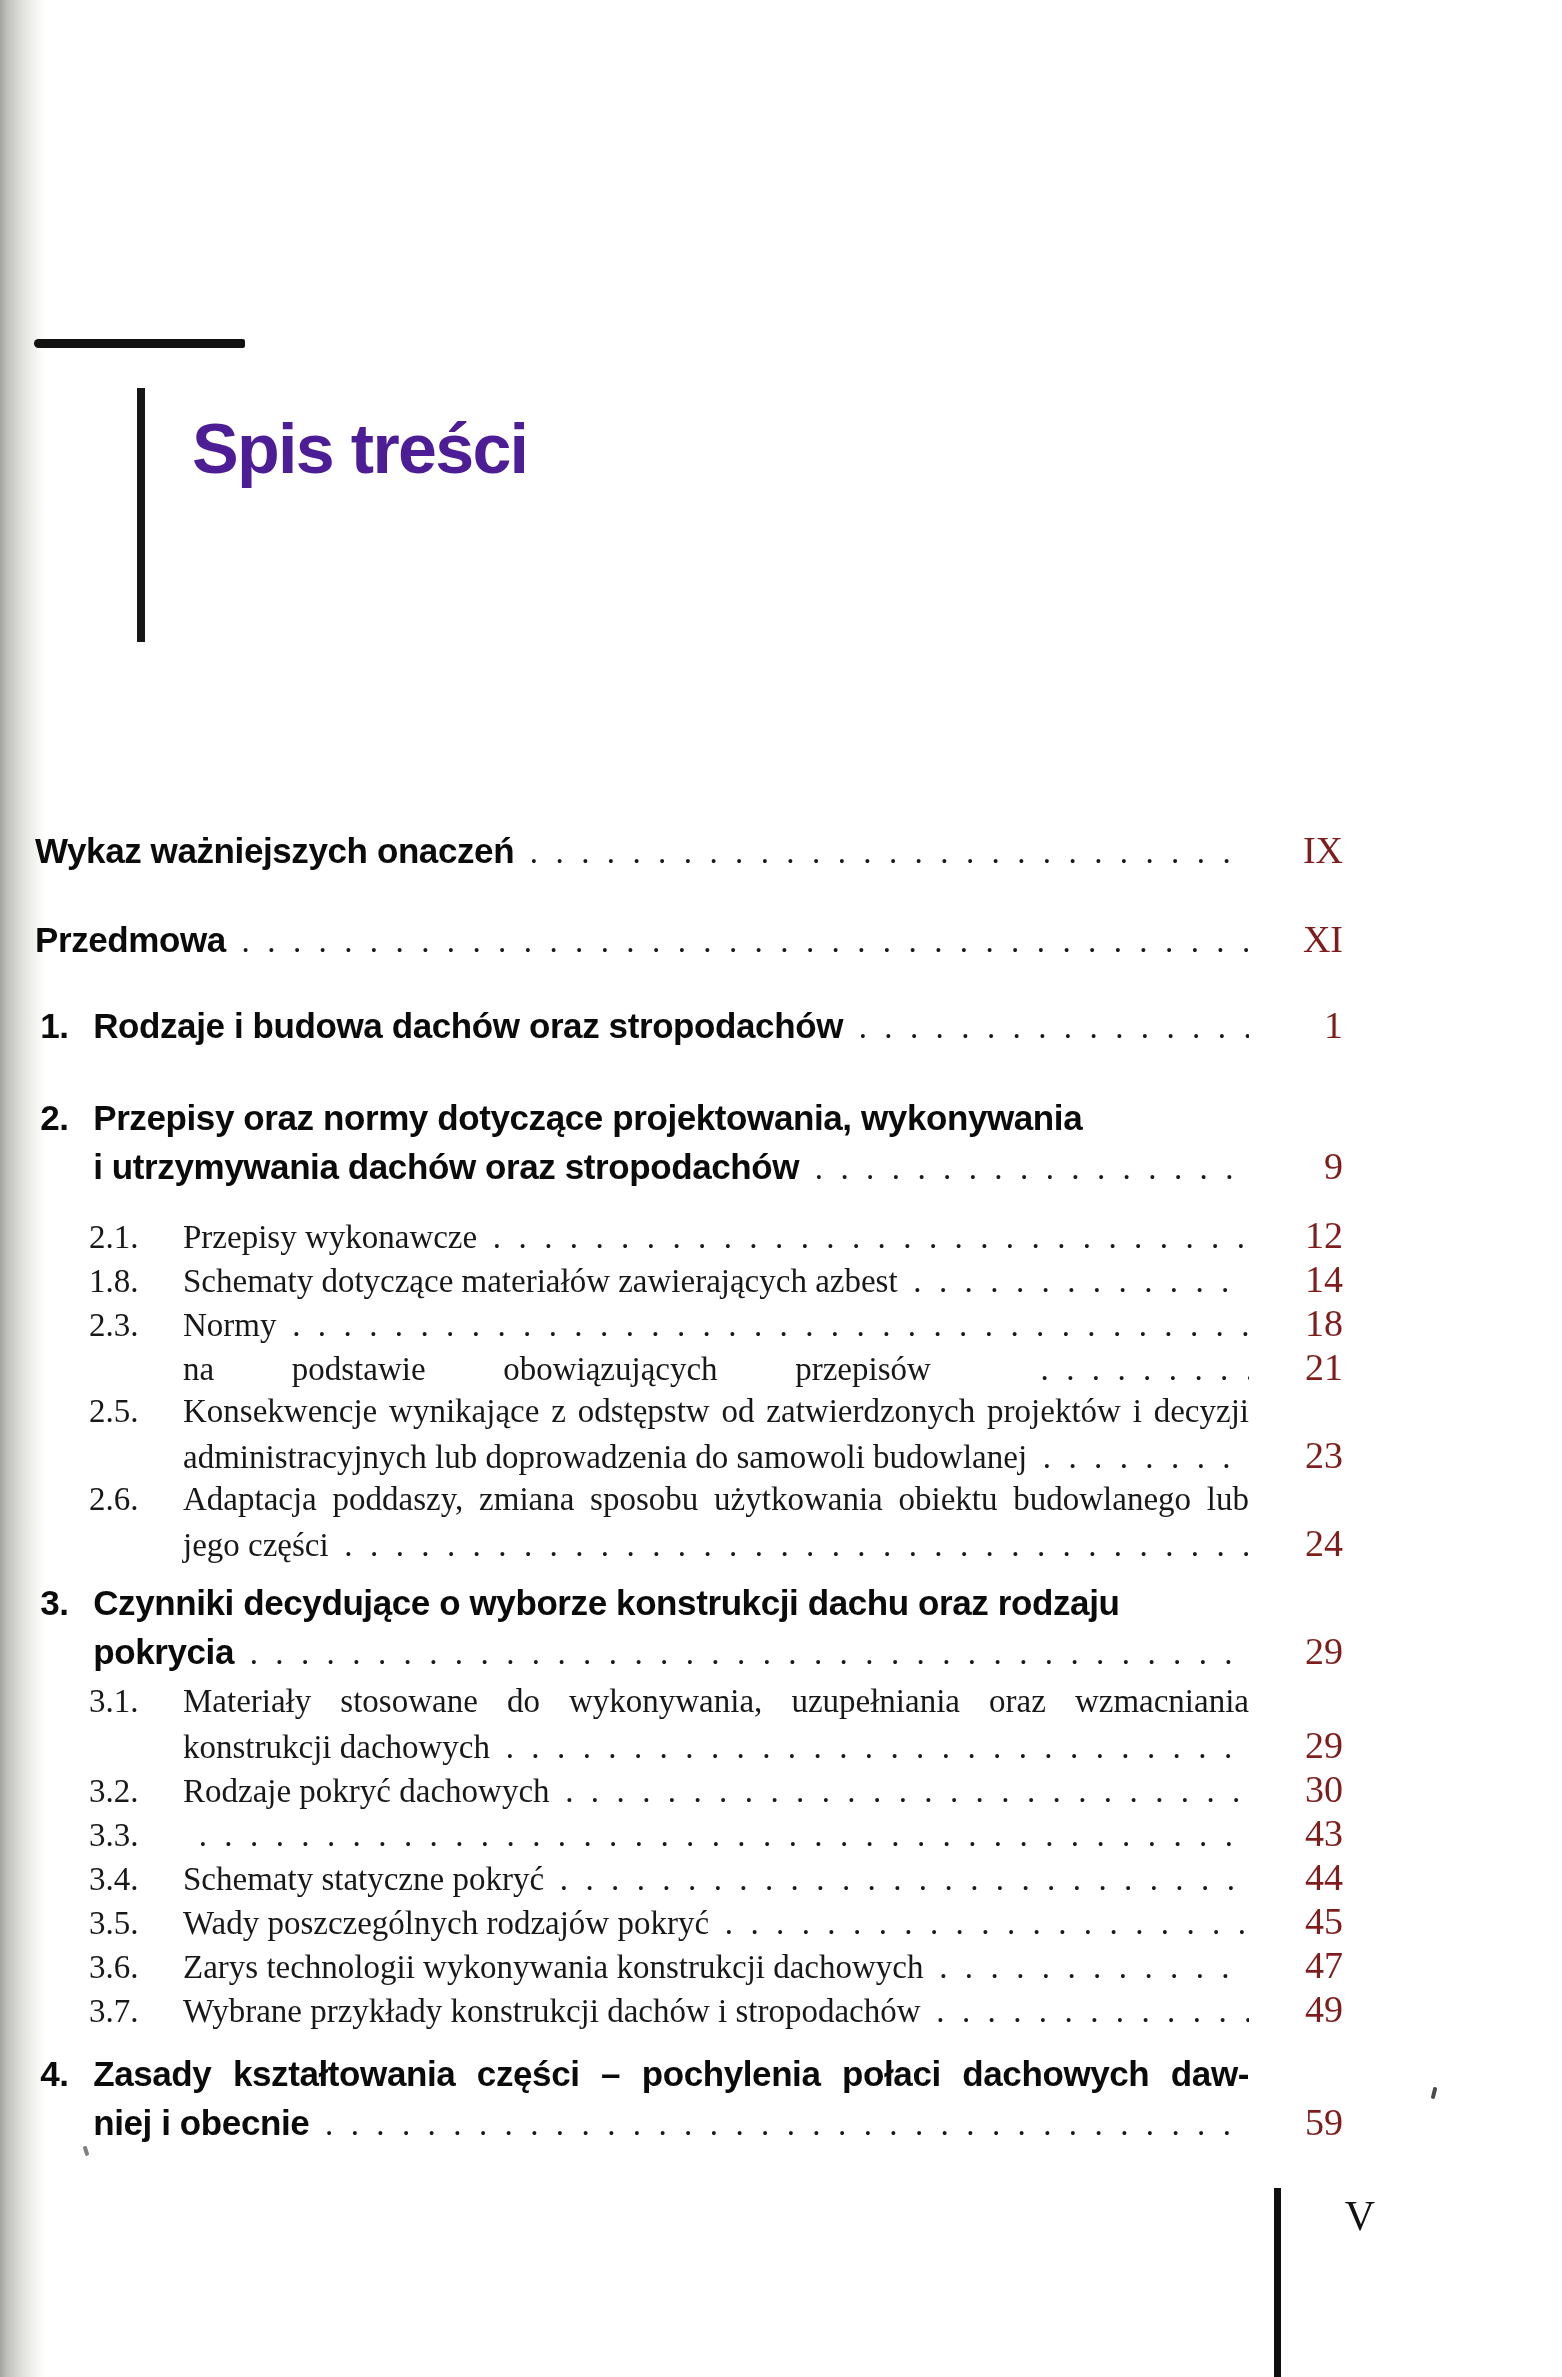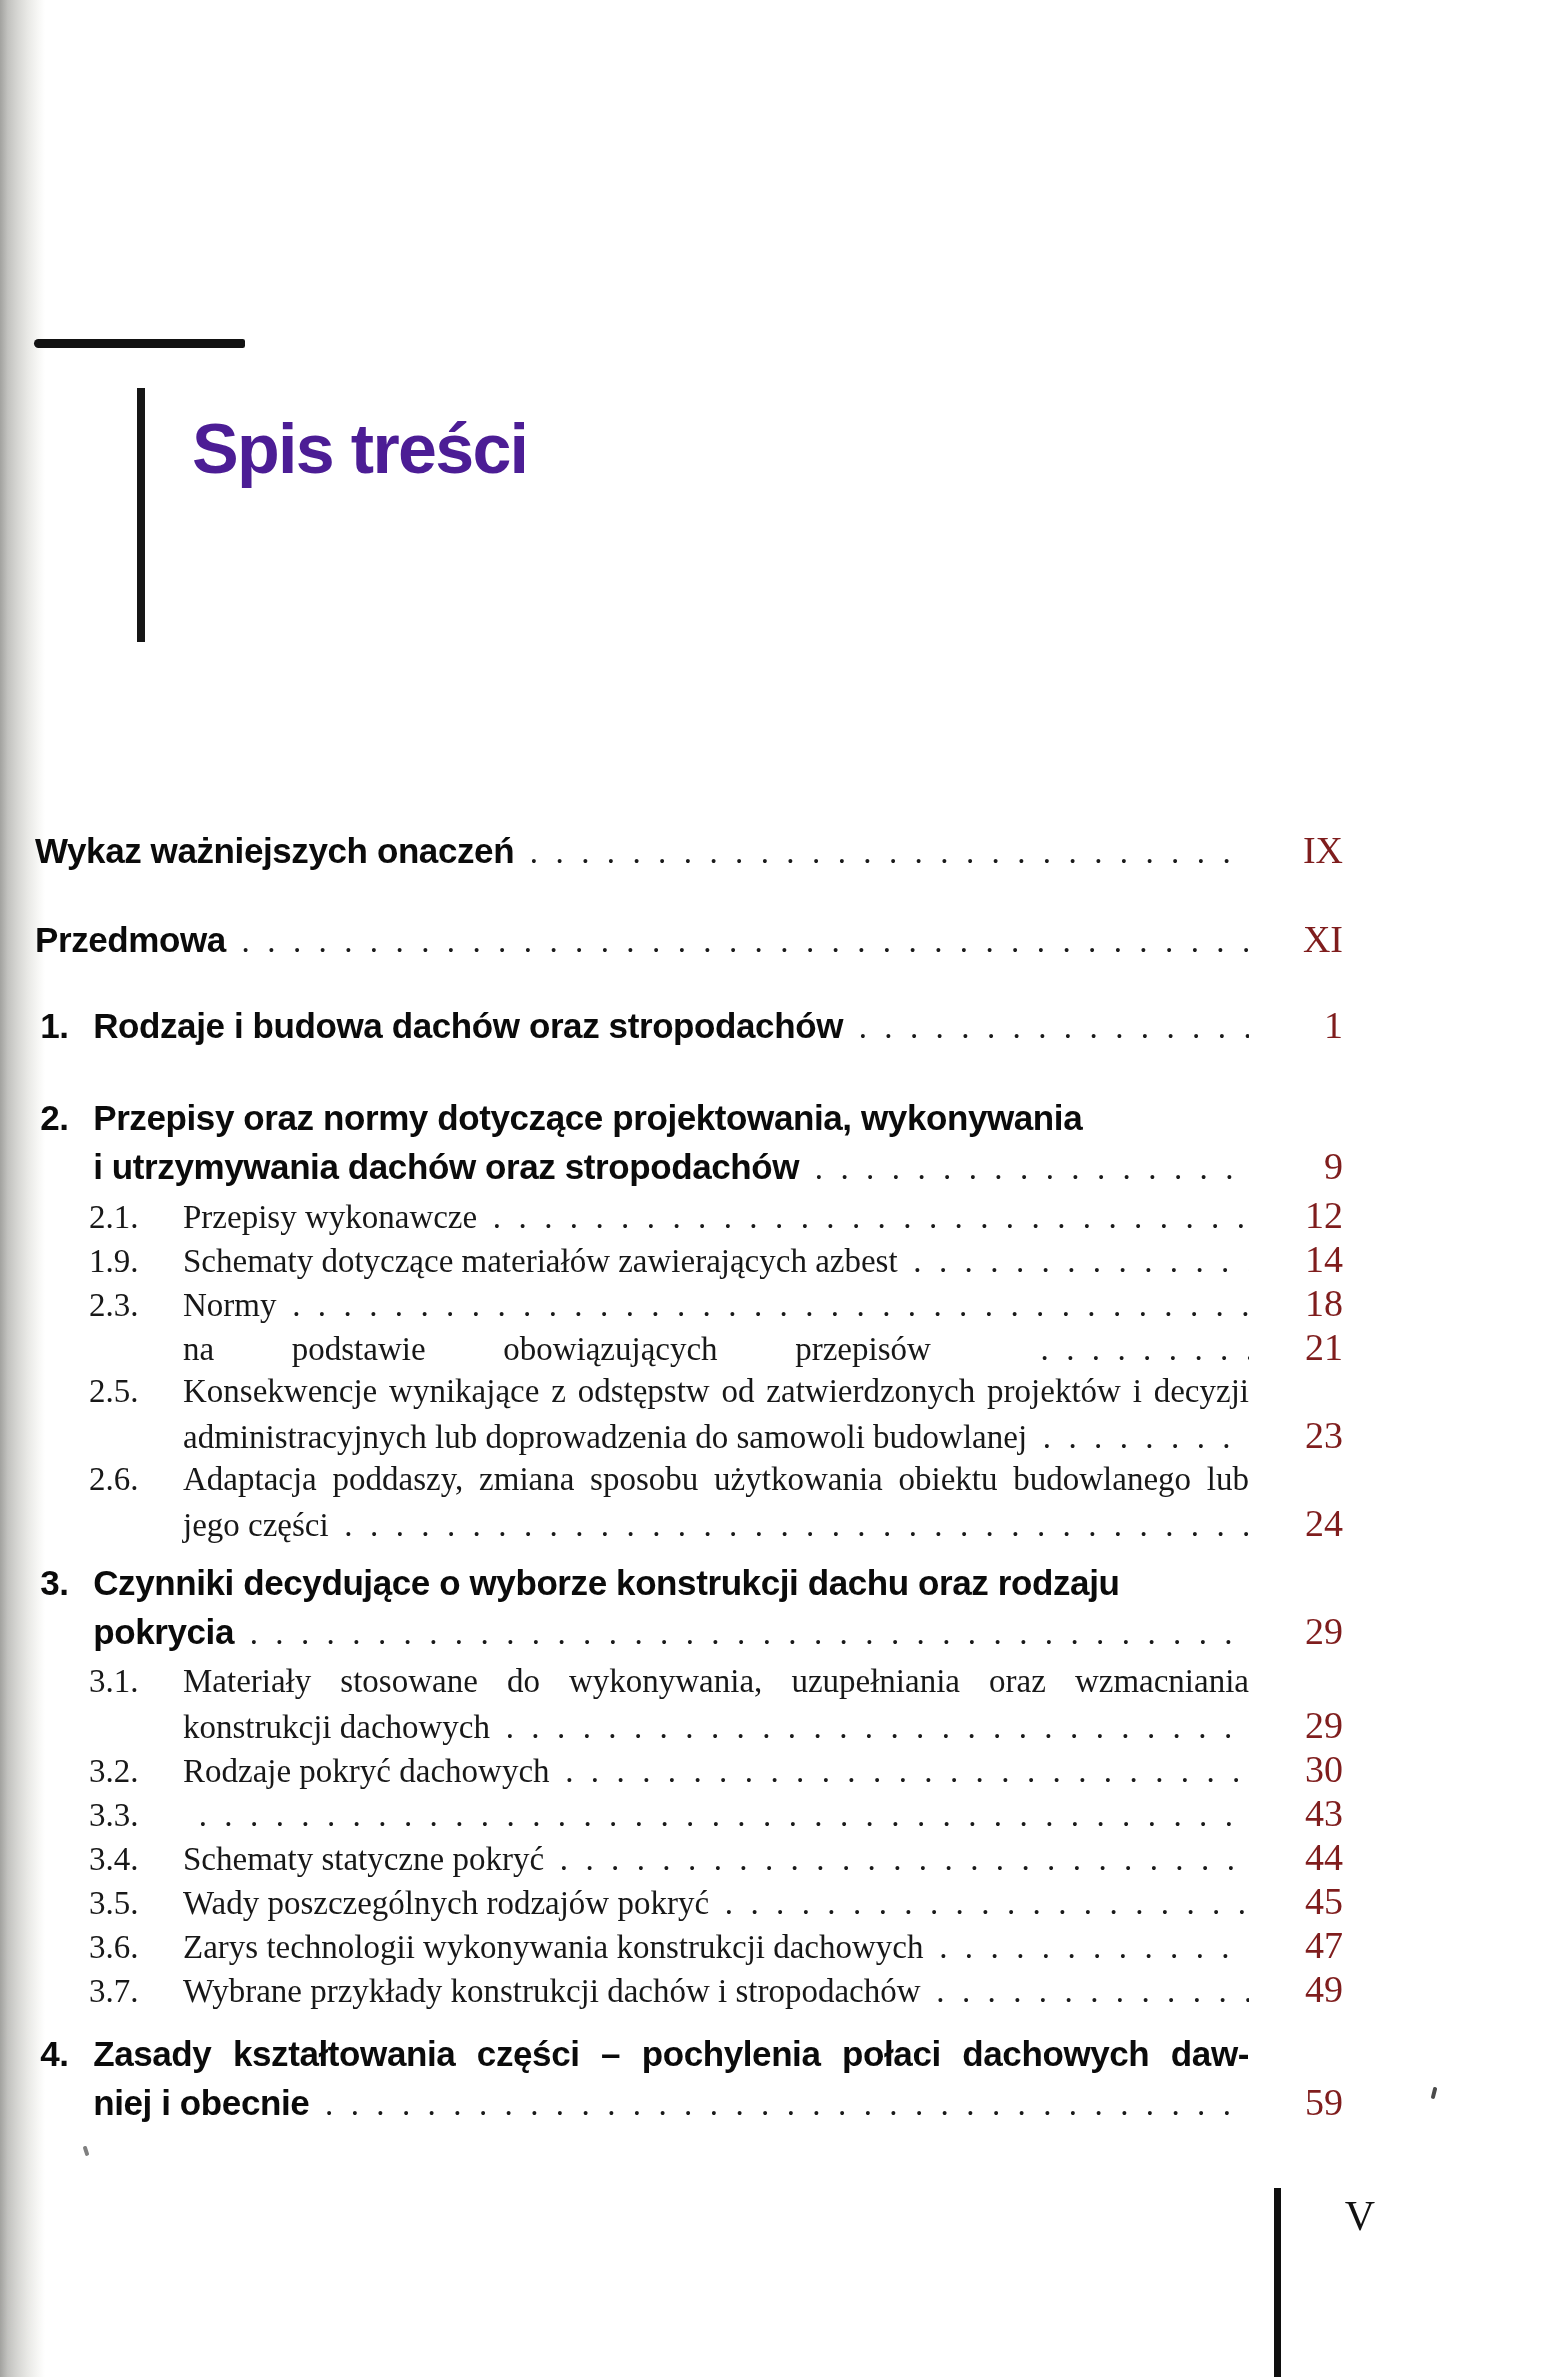--- a/index.html
+++ b/index.html
@@ -60,21 +60,21 @@
   }
   .pagecol{
     flex:0 0 84px;margin-left:10.4px;text-align:right;
     font-family:"Liberation Serif",serif;font-weight:normal;
     font-size:38px;letter-spacing:0;color:#7f1d1d;
   }
   
   .row:nth-child(2){margin-top:45px;}
   .row:nth-child(3){margin-top:40px;}
   .row:nth-child(4){margin-top:45px;}
-  .row:nth-child(5){margin-top:3px;}
+  .row:nth-child(5){margin-top:23px;}
   .row:nth-child(11){margin-top:14px;}
   .row:nth-child(12){margin-top:3.5px;}
   .row:nth-child(19){margin-top:19px;}
   
   .row:nth-child(8)  .line:first-child .txt,
   .row:nth-child(9)  .line:first-child .txt,
   .row:nth-child(10) .line:first-child .txt,
   .row:nth-child(12) .line:first-child .txt,
   .row:nth-child(19) .line:first-child .txt{
     flex:1 1 auto;text-align:justify;text-align-last:justify;margin-right:94px;
@@ -145,21 +145,21 @@
       <div class="row sub">
         <div class="line">
           <span class="num">2.1.</span>
           <span class="txt">Przepisy wykonawcze</span>
           <span class="leader">............................................................</span>
           <span class="pagecol">12</span>
         </div>
       </div>
       <div class="row sub">
         <div class="line">
-          <span class="num">1.9.</span>
+          <span class="num">1.8.</span>
           <span class="txt">Schematy dotyczące materiałów zawierających azbest</span>
           <span class="leader">............................................................</span>
           <span class="pagecol">14</span>
         </div>
       </div>
       <div class="row sub">
         <div class="line">
           <span class="num">2.3.</span>
           <span class="txt">Normy</span>
           <span class="leader">............................................................</span>

